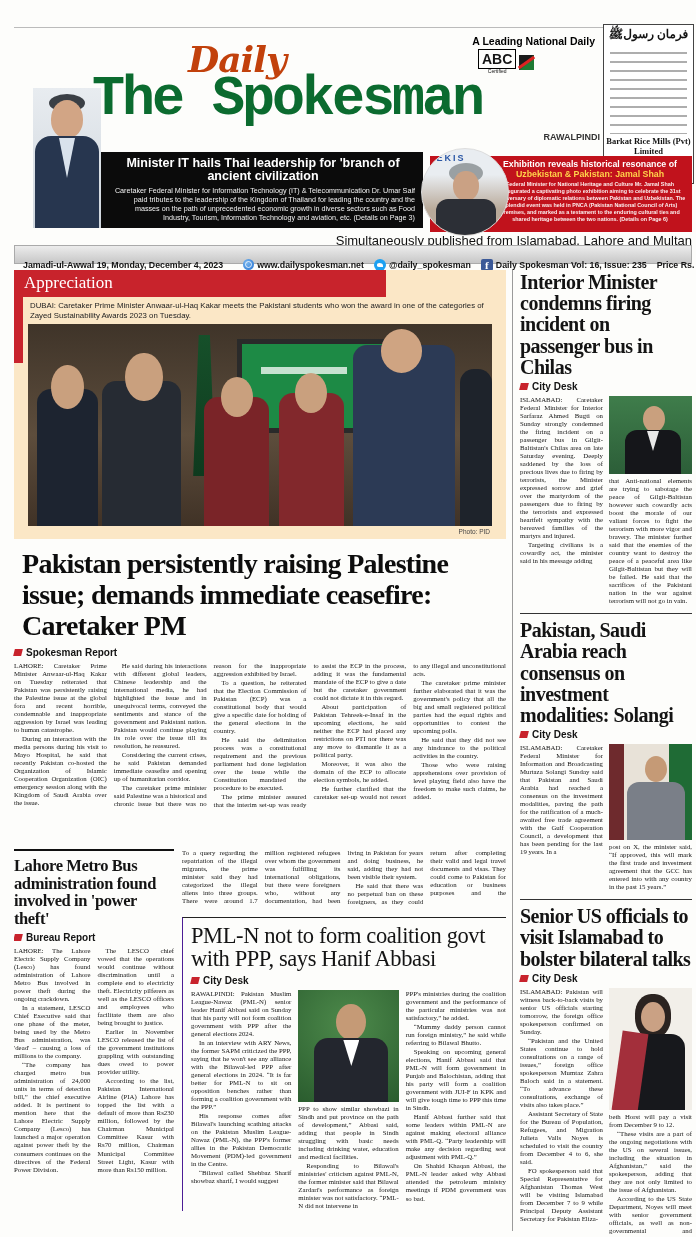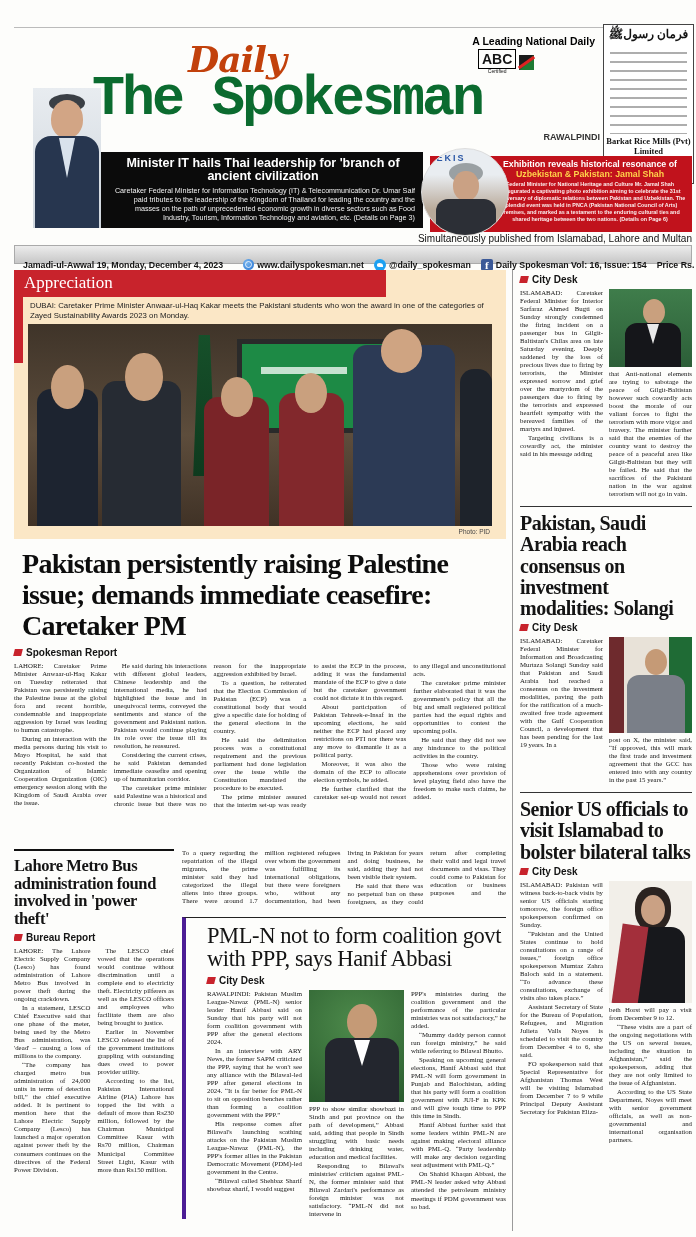--- a/index.html
+++ b/index.html
@@ -38,21 +38,21 @@
   .bl-b{font-family:"Liberation Sans",sans-serif;font-size:7.2px;text-align:right;margin-top:3px;line-height:1.25;color:#f2f2f2;}
   .red-banner{position:absolute;left:430px;top:156px;width:262px;height:76px;background:#c1121c;color:#fff;padding:4px 6px 0 64px;box-sizing:border-box;}
   .rd-h1{font-family:"Liberation Sans",sans-serif;font-weight:bold;font-size:8.8px;text-align:center;line-height:1.1;}
   .rd-h2{font-family:"Liberation Sans",sans-serif;font-weight:bold;font-size:8.8px;text-align:center;color:#ffd24a;line-height:1.1;}
   .rd-b{font-family:"Liberation Sans",sans-serif;font-weight:bold;font-size:5.4px;text-align:center;margin-top:2px;line-height:1.3;color:#fceeee;}
   .circle-photo{position:absolute;left:421px;top:148px;width:86px;height:86px;border-radius:50%;background:linear-gradient(180deg,#e9edf1 30%,#b9aa9a 70%);overflow:hidden;border:1px solid #ddd;}
   .c-txt{position:absolute;left:6px;top:4px;font-family:"Liberation Sans",sans-serif;font-weight:bold;font-size:9px;color:#2b57a5;letter-spacing:2px;}
   .c-hair{position:absolute;left:27px;top:14px;width:34px;height:20px;border-radius:50%;background:#9aa0a3;}
   .c-face{position:absolute;left:31px;top:22px;width:26px;height:30px;border-radius:48%;background:#caa184;}
   .c-body{position:absolute;left:14px;top:50px;width:60px;height:36px;border-radius:12px 12px 0 0;background:#2c2f36;}
-  .pub{position:absolute;left:300px;top:233px;width:392px;text-align:right;font-family:"Liberation Sans",sans-serif;font-size:10px;color:#111;}
+  .pub{position:absolute;left:300px;top:233px;width:392px;text-align:right;font-family:"Liberation Sans",sans-serif;font-size:13px;color:#111;}
   
   .datebar{position:absolute;left:14px;top:245px;width:678px;height:19px;box-sizing:border-box;
            background:linear-gradient(180deg,#ececec,#c7c7c7);border:1px solid #aaa;
            display:flex;align-items:center;gap:10px;padding:0 8px;
            font-family:"Liberation Sans",sans-serif;font-weight:bold;font-size:8.8px;}
   .db-item{display:flex;align-items:center;gap:3px;white-space:nowrap;margin-top:20px;}
   .globe{width:11px;height:11px;border-radius:50%;background:radial-gradient(circle at 35% 35%,#7db8ef,#1d6fd1);position:relative;}
   .globe::after{content:"";position:absolute;inset:2px;border-radius:50%;border:1px solid rgba(255,255,255,.8);}
   .tw{width:12px;height:12px;border-radius:50%;background:#1da1f2;position:relative;}
   .tw::after{content:"";position:absolute;left:3px;top:4px;width:6px;height:4px;background:#fff;border-radius:60% 100% 0 60%;}
@@ -82,21 +82,21 @@
   .txt{font-size:6.8px;line-height:1.18;text-align:justify;}
   .txt p{margin:0 0 1px;text-indent:8px;}
   .txt p:first-child{text-indent:0;}
   .cols5{column-count:5;column-gap:7px;height:178px;overflow:hidden;}
   .bottomrow{display:flex;gap:8px;margin-top:9px;}
   .metro{width:160px;flex:none;border-top:2px solid #111;padding-top:4px;box-sizing:border-box;height:352px;overflow:hidden;}
   .metro h2{font-size:16.5px;line-height:1.08;margin:2px 0 4px;letter-spacing:-.4px;}
   .cols2m{column-count:2;column-gap:7px;height:250px;overflow:hidden;}
   .rightpart{flex:1;display:flex;flex-direction:column;}
   .cont4{column-count:4;column-gap:7px;height:64px;overflow:hidden;margin-bottom:4px;}
-  .pmln{border-top:1px solid #222;border-left:4px solid #4c1d95;padding:4px 0 0 21px;flex:1;overflow:hidden;}
+  .pmln{border-top:1px solid #222;border-left:1px solid #4c1d95;padding:4px 0 0 8px;flex:1;overflow:hidden;}
   .pmln h2{font-size:22.5px;font-weight:normal;line-height:1.05;margin:2px 0 4px;letter-spacing:-.4px;}
   .pm-cols{display:flex;gap:7px;}
   .pm-col{flex:1;}
   .photo-abbasi{width:100%;height:112px;background:radial-gradient(circle at 50% 30%,#4d8a4b,#2a5c2e);position:relative;overflow:hidden;margin-bottom:3px;}
   
   .rc h2{font-size:20px;line-height:1.06;margin:0 0 3px;letter-spacing:-.5px;}
   .rc .flexcols{display:flex;gap:6px;}
   .rc .fc{flex:1;}
   .rphoto{width:100%;margin-bottom:3px;position:relative;overflow:hidden;}
   .hr{border-top:1px solid #333;margin:7px 0 6px;}
@@ -164,32 +164,32 @@
   <span class="db-item">
     <span class="globe"></span>
     <span>www.dailyspokesman.net</span>
   </span>
   <span class="db-item">
     <span class="tw"></span>
     <span>@daily_spokesman</span>
   </span>
   <span class="db-item">
     <span class="fb">f</span>
-    <span>Daily Spokesman Vol: 16, Issue: 154</span>
+    <span>Daily Spokesman Vol: 16, Issue: 235</span>
   </span>
   <span class="db-item">Price Rs. 25.00 Pages 8</span>
 </div>
 
 <div class="vrule"></div>
 
 <div class="leftcol">
   <div class="leadbox">
     <div class="kicker">Appreciation</div>
     <div class="redstrip"></div>
-    <div class="caption">DUBAI: Caretaker Prime Minister Anwaar-ul-Haq Kakar meets the Pakistani students who won the award in one of the categories of Zayed Sustainability Awards 2023 on Monday.</div>
+    <div class="caption">DUBAI: Caretaker Prime Minister Anwaar-ul-Haq Kakar meets the Pakistani students who won the award in one of the categories of Zayed Sustainability Awards 2023 on Tuesday.</div>
     <div class="photo-main">
       <div class="screen"></div>
       <div class="flagpole"></div>
       <div class="fig" style="left:2%;top:32%;width:13%;height:68%;background:#1d2430;"></div>
       <div class="head" style="left:5%;top:20%;width:7%;height:22%;"></div>
       <div class="fig" style="left:16%;top:28%;width:17%;height:72%;background:#262b33;"></div>
       <div class="head" style="left:21%;top:14%;width:8%;height:24%;"></div>
       <div class="fig" style="left:38%;top:36%;width:14%;height:64%;background:#7a2428;"></div>
       <div class="head" style="left:41.5%;top:26%;width:7%;height:20%;"></div>
       <div class="fig" style="left:54%;top:34%;width:14%;height:66%;background:#82282c;"></div>
@@ -277,20 +277,21 @@
             </div>
         </div>
       </div>
     </div>
   </div>
 </div>
 
 <div class="rightcol">
 
   <div class="rc">
+    <h2>Interior Minister condemns firing incident on passenger bus in Chilas</h2>
     <div class="byline">
       <span class="bymark"></span>
       <span>City Desk</span>
     </div>
     <div class="flexcols">
       <div class="fc txt">
           <p>ISLAMABAD: Caretaker Federal Minister for Interior Sarfaraz Ahmed Bugti on Sunday strongly condemned the firing incident on a passenger bus in Gilgit-Baltistan's Chilas area on late Saturday evening. Deeply saddened by the loss of precious lives due to firing by terrorists, the Minister expressed sorrow and grief over the martyrdom of the passengers due to firing by the terrorists and expressed heartfelt sympathy with the bereaved families of the martyrs and injured.</p>
           <p>Targeting civilians is a cowardly act, the minister said in his message adding</p>
         </div>
       <div class="fc">

